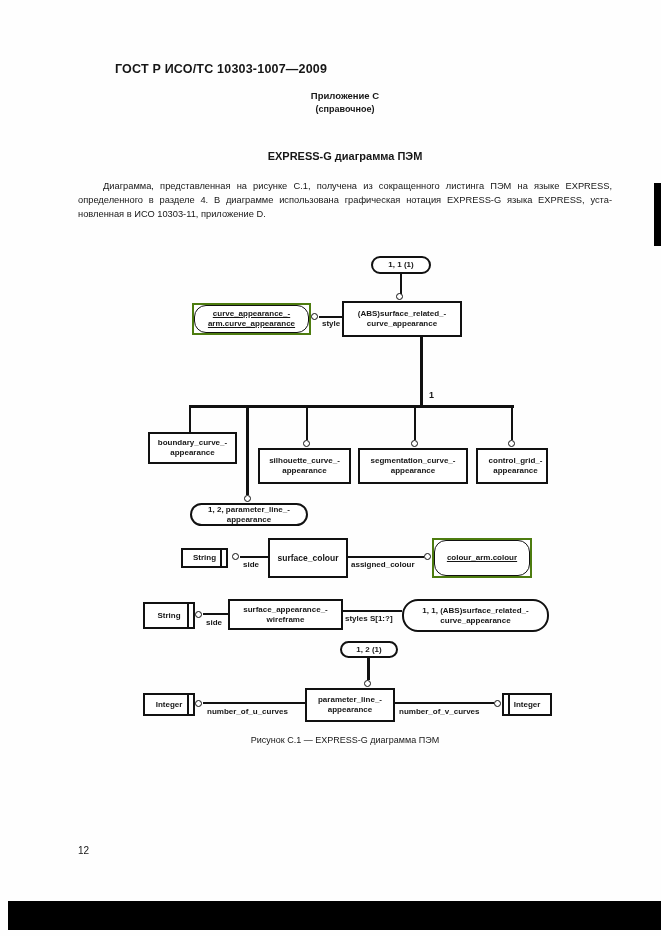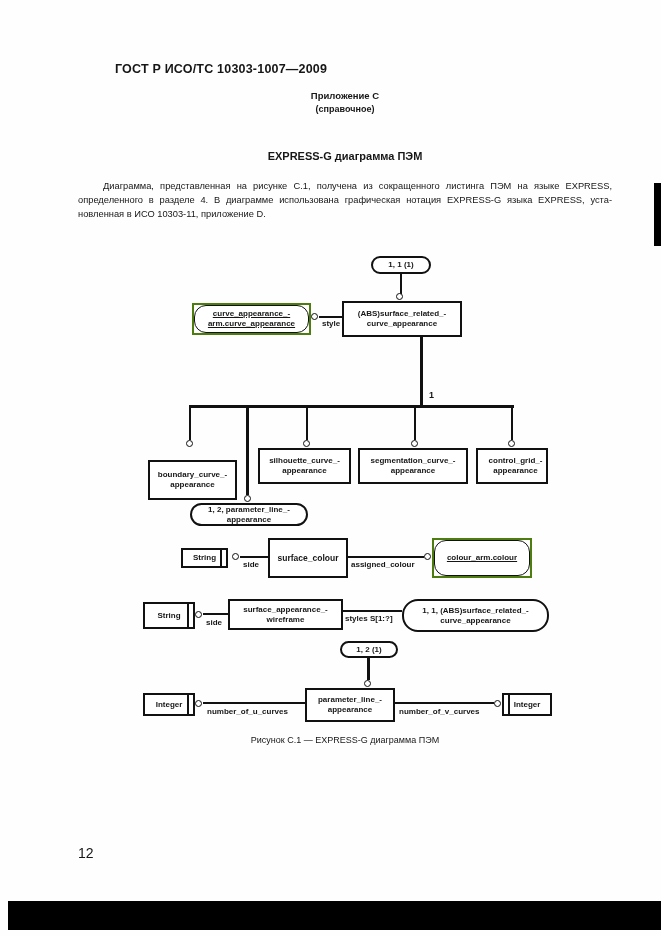--- a/index.html
+++ b/index.html
@@ -13,21 +13,21 @@
   .centercol{left:78px;width:534px;text-align:center;}
   .annex-title{top:90px;font-size:9.5px;font-weight:bold;}
   .annex-sub{top:104px;font-size:9px;font-weight:bold;}
   .sect-title{top:150px;font-size:11px;font-weight:bold;}
   .para{left:78px;width:534px;top:179px;font-size:9.3px;line-height:14px;}
   .pline{text-align:justify;text-align-last:justify;}
   .pline.first{text-indent:25px;}
   .pline.last{text-align:left;text-align-last:left;}
   .note{left:78px;width:534px;top:226px;font-size:8.7px;text-indent:25px;}
   .caption{top:735px;font-size:9px;}
-  .pagenum{left:78px;top:845px;font-size:14px;}
+  .pagenum{left:78px;top:845px;font-size:10px;}
 
   
   .box{
     position:absolute;box-sizing:border-box;border:2px solid #111;background:#fff;
     display:flex;align-items:center;justify-content:center;text-align:center;
     font-weight:bold;font-size:8px;line-height:10px;white-space:pre-line;
   }
   .pill{border-radius:14px;}
   .pill.sm{border-radius:9px;}
   .ext{position:absolute;box-sizing:border-box;border:2px solid #4d7c0f;background:#fff;padding:0;text-decoration:underline;}
@@ -81,21 +81,21 @@
 
   <div class="line" style="left:189px;top:408px;width:2px;height:32px;"></div>
   <div class="circ" style="left:186px;top:440px;"></div>
   <div class="line" style="left:306px;top:408px;width:2px;height:32px;"></div>
   <div class="circ" style="left:303px;top:440px;"></div>
   <div class="line" style="left:414px;top:408px;width:2px;height:32px;"></div>
   <div class="circ" style="left:411px;top:440px;"></div>
   <div class="line" style="left:511px;top:408px;width:2px;height:32px;"></div>
   <div class="circ" style="left:508px;top:440px;"></div>
 
-  <div class="box" style="left:148px;top:460px;width:89px;height:40px;">boundary_curve_-
+  <div class="box" style="left:148px;top:432px;width:89px;height:32px;">boundary_curve_-
 appearance</div>
   <div class="box" style="left:258px;top:448px;width:93px;height:36px;">silhouette_curve_-
 appearance</div>
   <div class="box" style="left:358px;top:448px;width:110px;height:36px;">segmentation_curve_-
 appearance</div>
   <div class="box" style="left:476px;top:448px;width:72px;height:36px;padding-left:7px;">control_grid_-
 appearance</div>
 
   <div class="line" style="left:246px;top:408px;width:3px;height:87px;"></div>
   <div class="circ" style="left:244px;top:495px;"></div>

